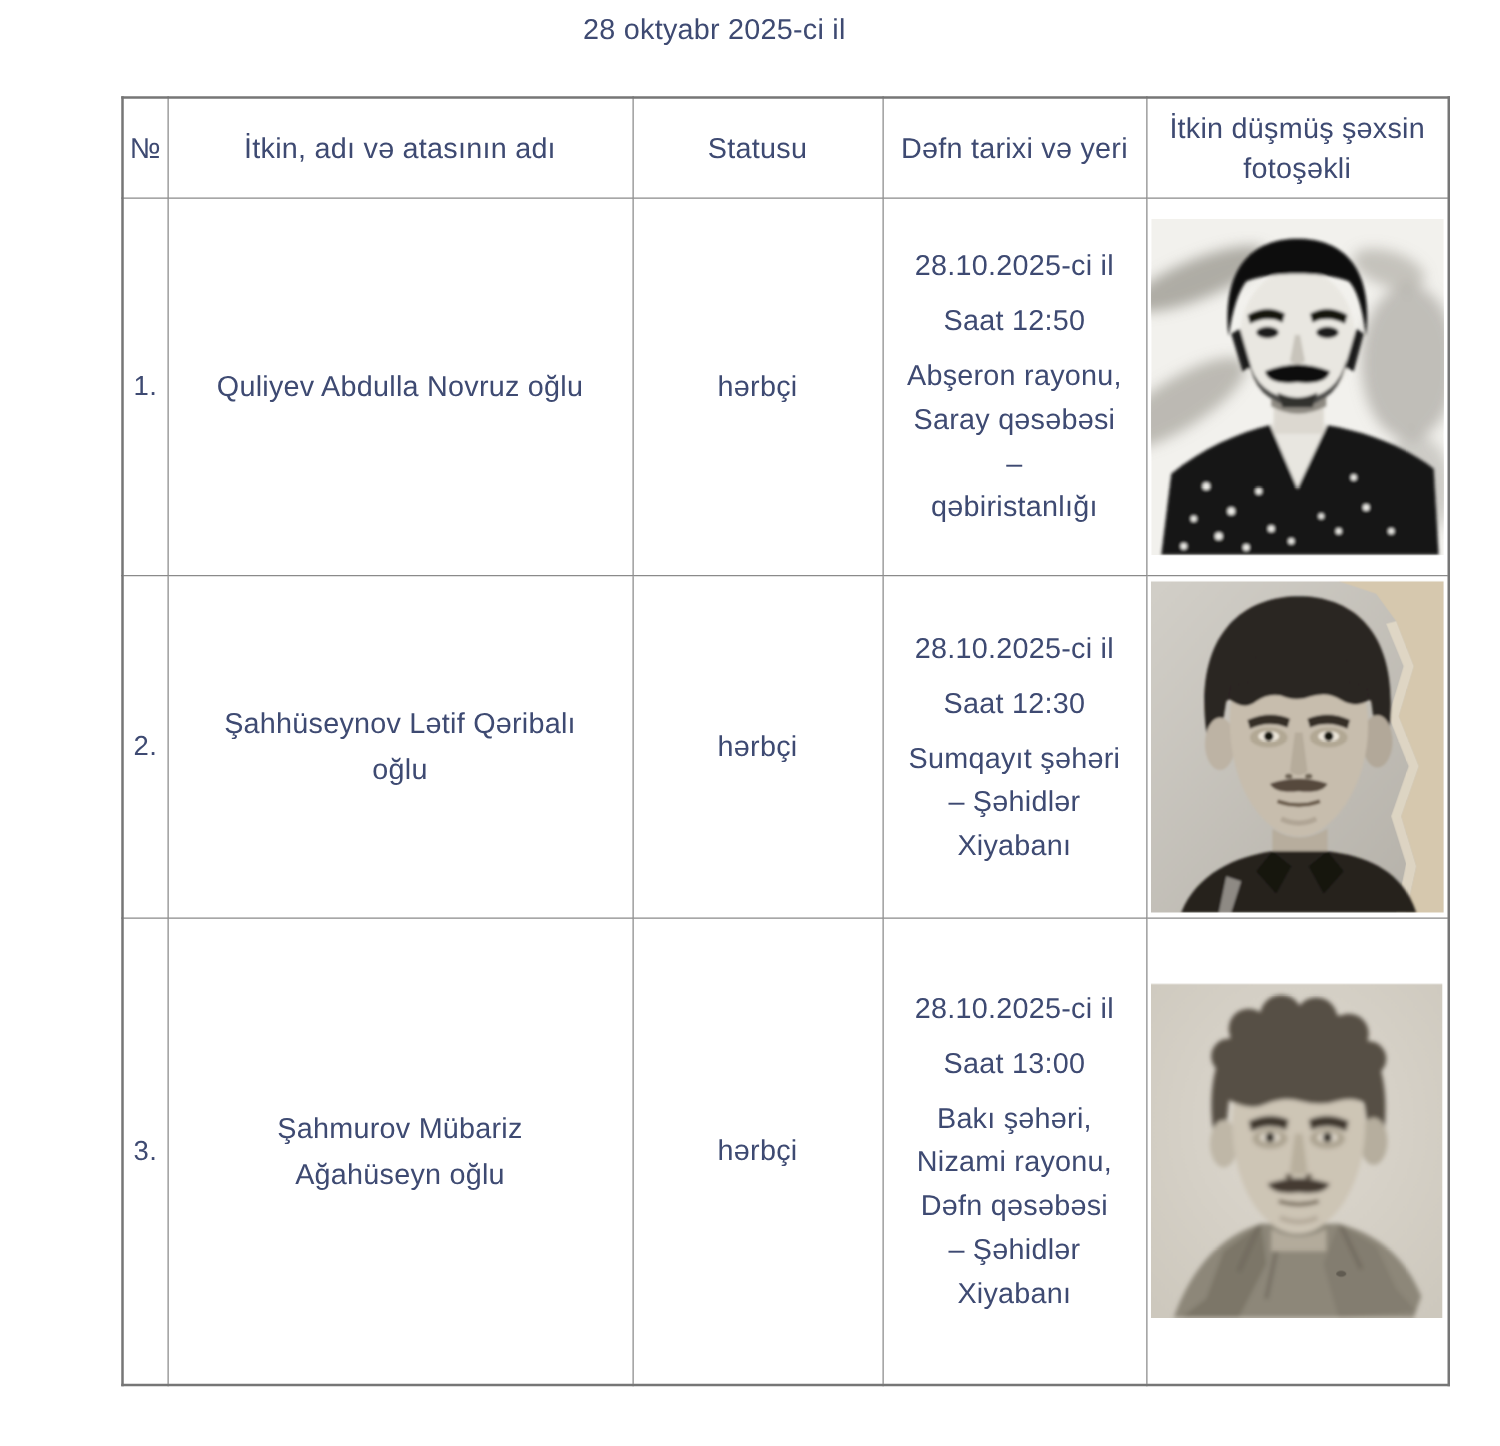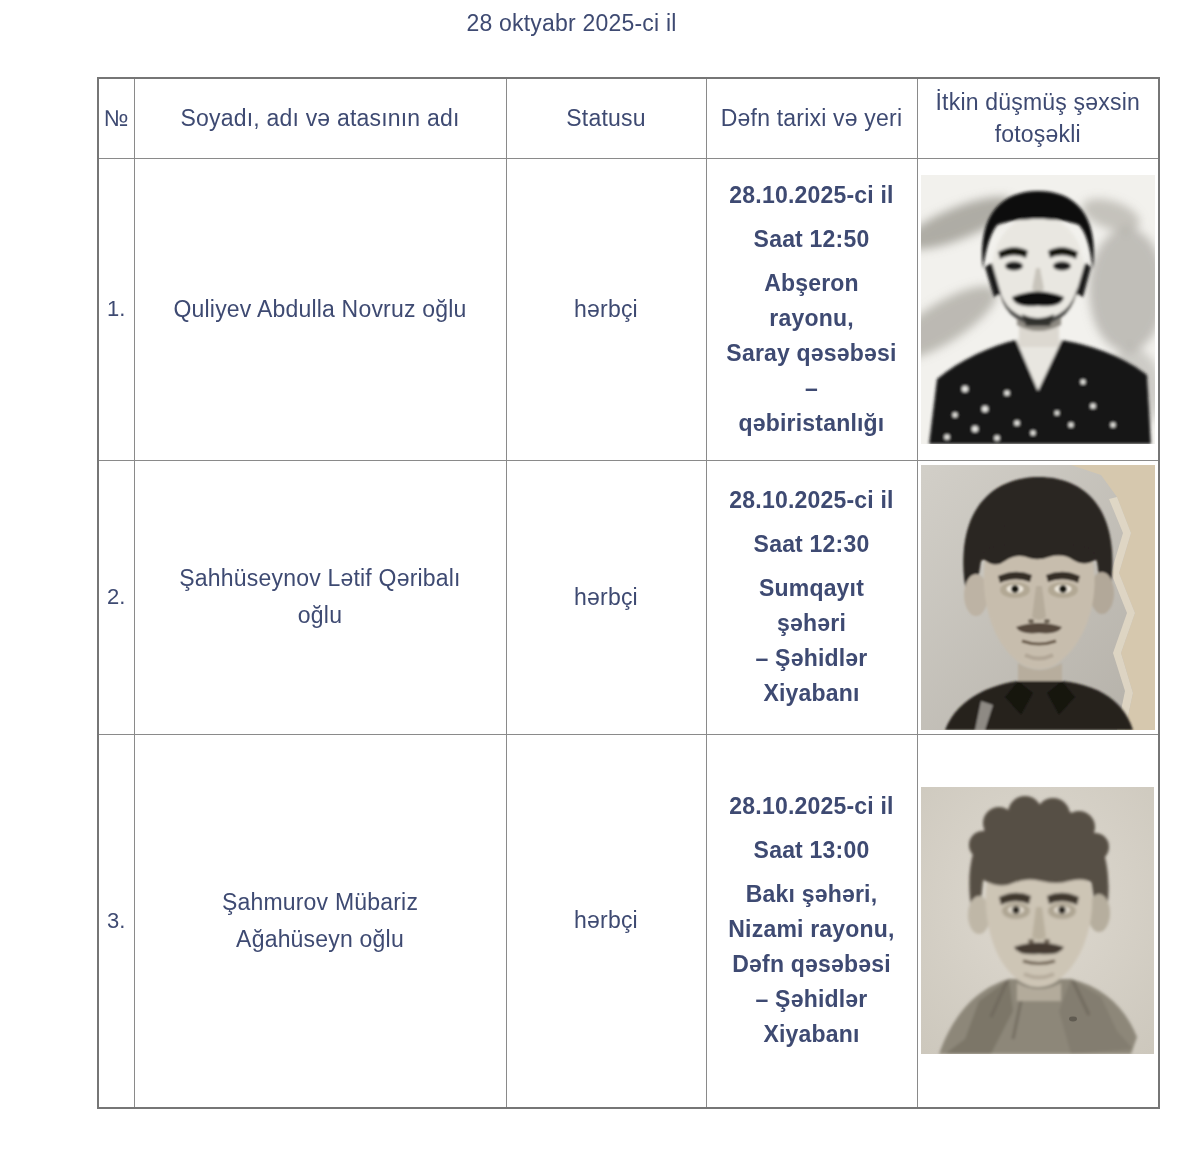--- a/index.html
+++ b/index.html
@@ -36,21 +36,21 @@
   .tbl thead tr{height:80px;}
   .tbl th{line-height:32px;}
   .hdr-narrow{max-width:182px;margin:16px auto;}
   .hdr-narrow2{max-width:220px;margin:0 auto;}
   tr.r1 td{height:301px;}
   tr.r2 td{height:273px;}
   tr.r3 td{height:372px;}
   td.c-num{font-size:22px;}
   td.c-name{line-height:37px;}
   td.c-burial{line-height:35px;}
-  .para{margin:9px 16px;font-weight:bold;}
+  .para{margin:9px 16px;}
   td.c-photo{vertical-align:middle;}
   .photo-wrap{display:flex;justify-content:center;align-items:center;}
   .photo-wrap svg{display:block;}
 </style>
 </head>
 <body>
 
 <div class="doc">
 
   <div class="title">28 oktyabr 2025-ci il</div>
@@ -59,21 +59,21 @@
     <colgroup>
       <col style="width:36px">
         <col style="width:372px">
         <col style="width:200px">
         <col style="width:211px">
         <col style="width:242px">
     </colgroup>
     <thead>
       <tr>
         <th>№</th>
-        <th>Soyadı, adı və atasının adı</th>
+        <th>İtkin, adı və atasının adı</th>
         <th>Statusu</th>
         <th>
             <div class="hdr-narrow">Dəfn tarixi və yeri</div>
           </th>
         <th>
             <div class="hdr-narrow2">İtkin düşmüş şəxsin fotoşəkli</div>
           </th>
       </tr>
     </thead>
     <tbody>

